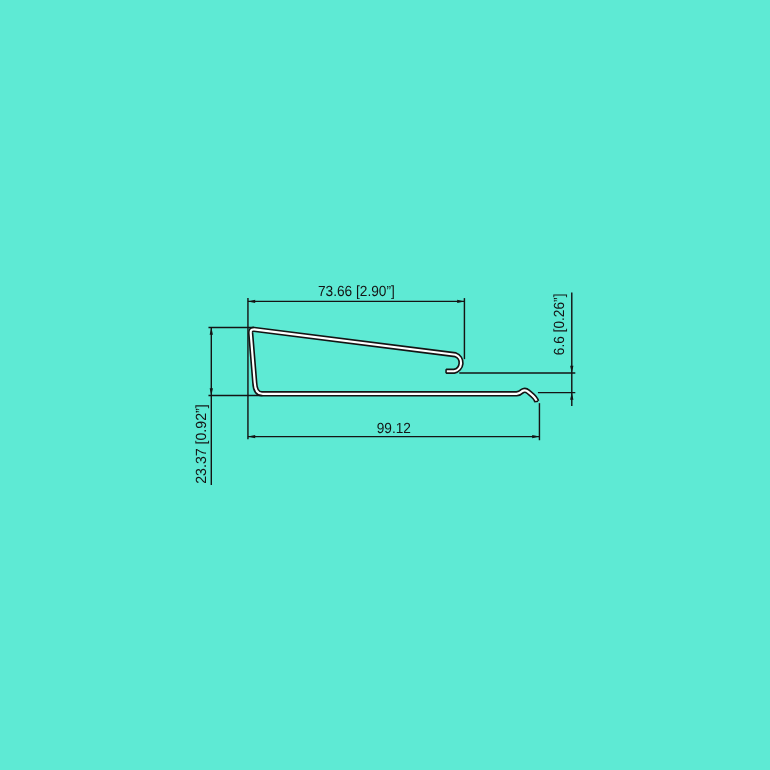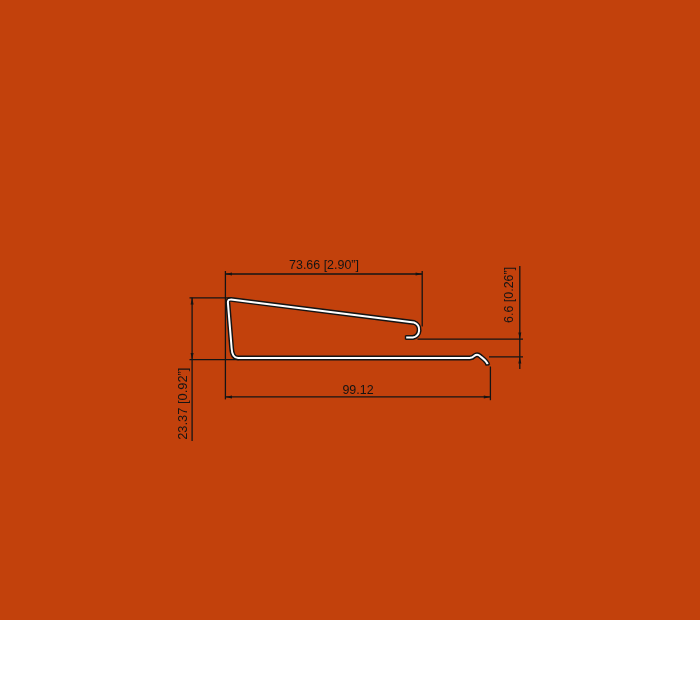--- a/index.html
+++ b/index.html
@@ -1,16 +1,16 @@
 <!DOCTYPE html>
 <html><head>
 <meta charset="utf-8">
 <style>
   html,body{margin:0;padding:0;background:#ffffff;}
-  .page{width:700px;height:620px;position:relative;background:#c2410c;overflow:hidden;}
+  .page{width:700px;height:700px;position:relative;background:#5eead4;overflow:hidden;}
   svg{position:absolute;left:0;top:0;will-change:transform;}
   text{font-family:"Liberation Sans",sans-serif;fill:#141414;-webkit-font-smoothing:antialiased;}
 </style>
 </head>
 <body>
 
 <div class="page">
 <svg width="700" height="700" viewBox="0 0 700 700">
 
   <g>

